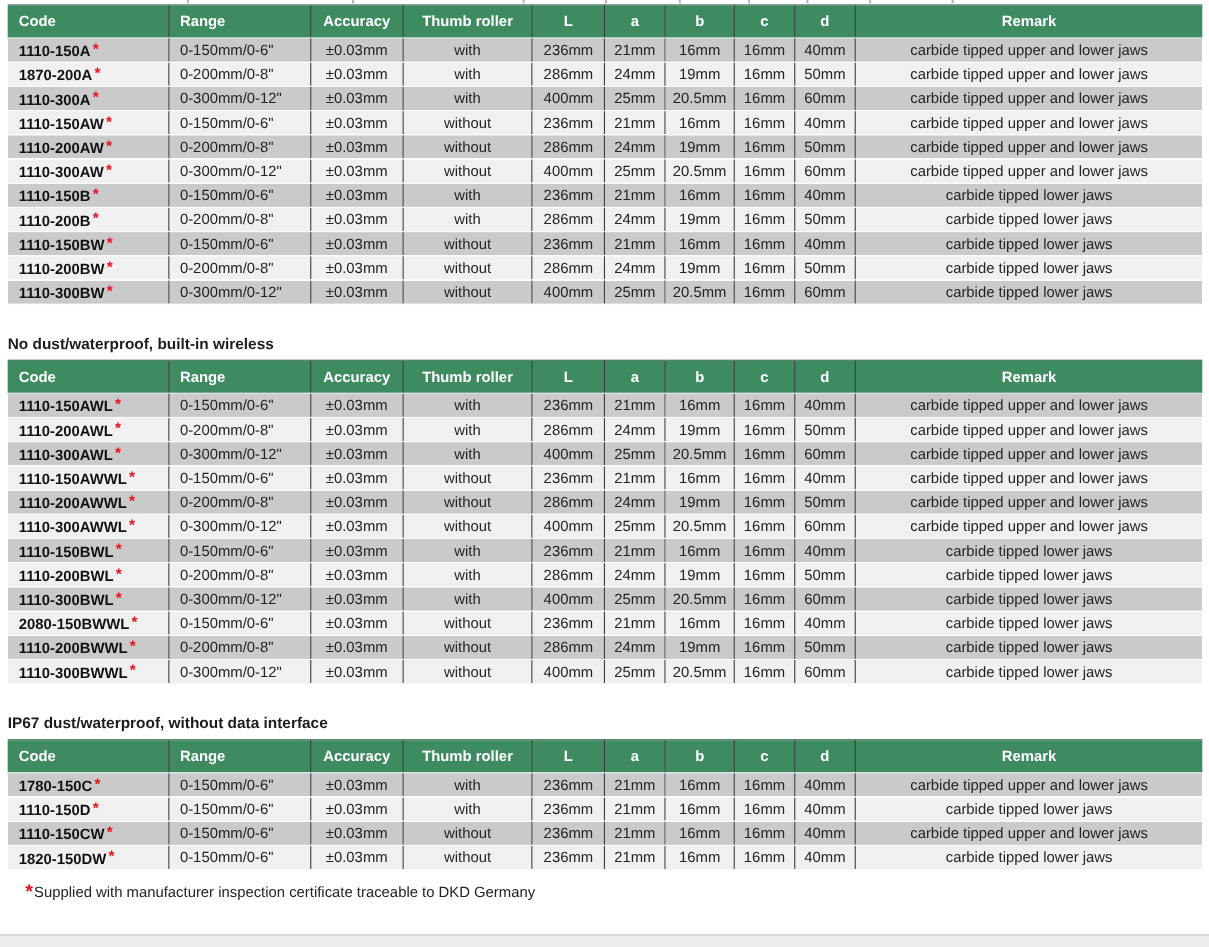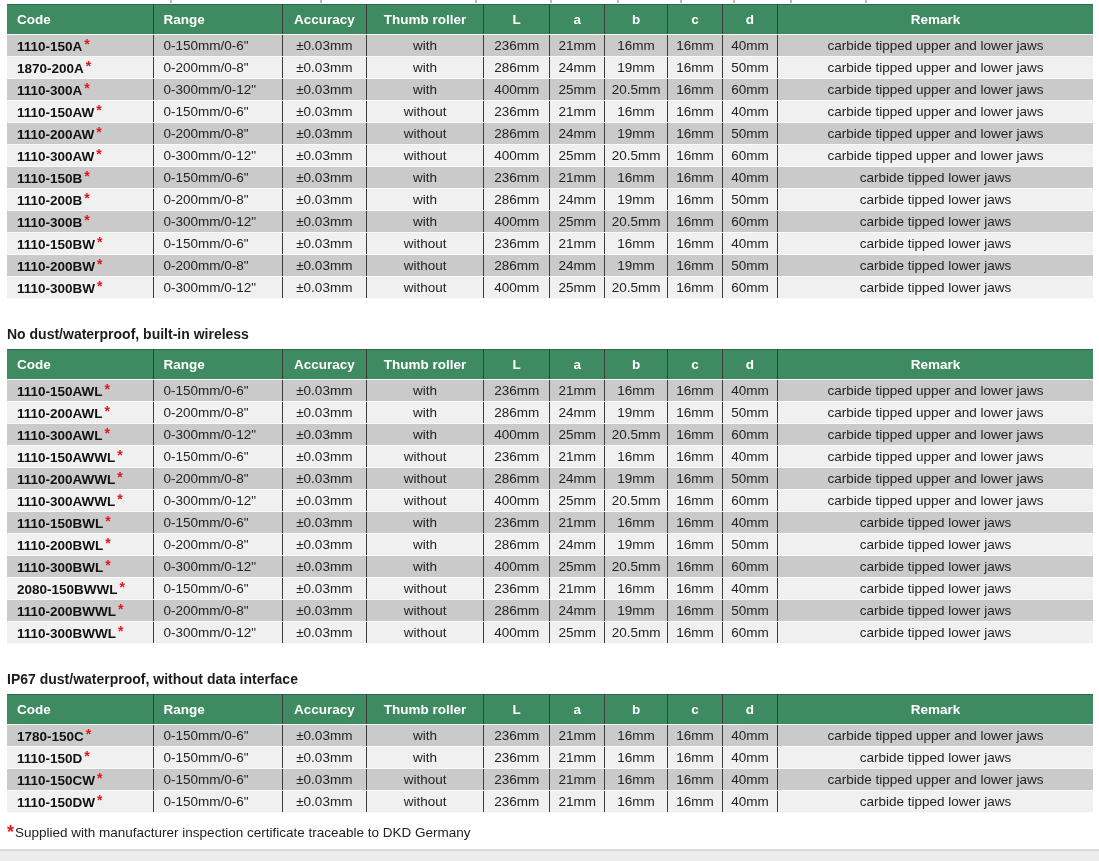--- a/index.html
+++ b/index.html
@@ -26,21 +26,21 @@
   table.spec thead tr{border-top:1px solid #2f6a4a;}
   table.spec tbody tr:nth-child(odd) td{background:#cacaca;}
   table.spec tbody tr:nth-child(even) td{background:#f0f0f0;}
   table.spec th.al, table.spec td.al{text-align:left;padding-left:10px;}
   td .code-text{font-weight:bold;color:#111;margin-top:12px;}
   .star{color:#e8131b;font-weight:bold;margin-left:2px;}
   td .star{font-size:14px;position:relative;top:-2px;}
 
   .section-title{font-size:14px;font-weight:bold;color:#1c1c1c;margin:27px 0 6px 0;line-height:17px;}
 
-  .footnote{margin:10px 0 0 0;font-size:13.5px;color:#222;line-height:18px;}
+  .footnote{margin:10px 0 0 16px;font-size:13.5px;color:#222;line-height:18px;}
   .footnote .fstar{color:#e8131b;font-weight:bold;font-size:18px;vertical-align:-1px;margin-right:1px;}
 
   .bottom-bar{position:absolute;left:0;bottom:0;width:1099px;height:10px;
     background:#ececec;border-top:2px solid #d9d9d9;}
 </style>
 </head>
 <body>
 
 <div class="page">
 
@@ -176,32 +176,20 @@
             <td>±0.03mm</td>
             <td>with</td>
             <td>286mm</td>
             <td>24mm</td>
             <td>19mm</td>
             <td>16mm</td>
             <td>50mm</td>
             <td>carbide tipped lower jaws</td>
           </tr>
           <tr>
-            <td class="al"><span class="code-text">1110-300B</span><span class="star">*</span></td>
-            <td class="al">0-300mm/0-12"</td>
-            <td>±0.03mm</td>
-            <td>with</td>
-            <td>400mm</td>
-            <td>25mm</td>
-            <td>20.5mm</td>
-            <td>16mm</td>
-            <td>60mm</td>
-            <td>carbide tipped lower jaws</td>
-          </tr>
-          <tr>
             <td class="al"><span class="code-text">1110-150BW</span><span class="star">*</span></td>
             <td class="al">0-150mm/0-6"</td>
             <td>±0.03mm</td>
             <td>without</td>
             <td>236mm</td>
             <td>21mm</td>
             <td>16mm</td>
             <td>16mm</td>
             <td>40mm</td>
             <td>carbide tipped lower jaws</td>
@@ -468,21 +456,21 @@
             <td>±0.03mm</td>
             <td>without</td>
             <td>236mm</td>
             <td>21mm</td>
             <td>16mm</td>
             <td>16mm</td>
             <td>40mm</td>
             <td>carbide tipped upper and lower jaws</td>
           </tr>
           <tr>
-            <td class="al"><span class="code-text">1110-150DW</span><span class="star">*</span></td>
+            <td class="al"><span class="code-text">1820-150DW</span><span class="star">*</span></td>
             <td class="al">0-150mm/0-6"</td>
             <td>±0.03mm</td>
             <td>without</td>
             <td>236mm</td>
             <td>21mm</td>
             <td>16mm</td>
             <td>16mm</td>
             <td>40mm</td>
             <td>carbide tipped lower jaws</td>
           </tr>

